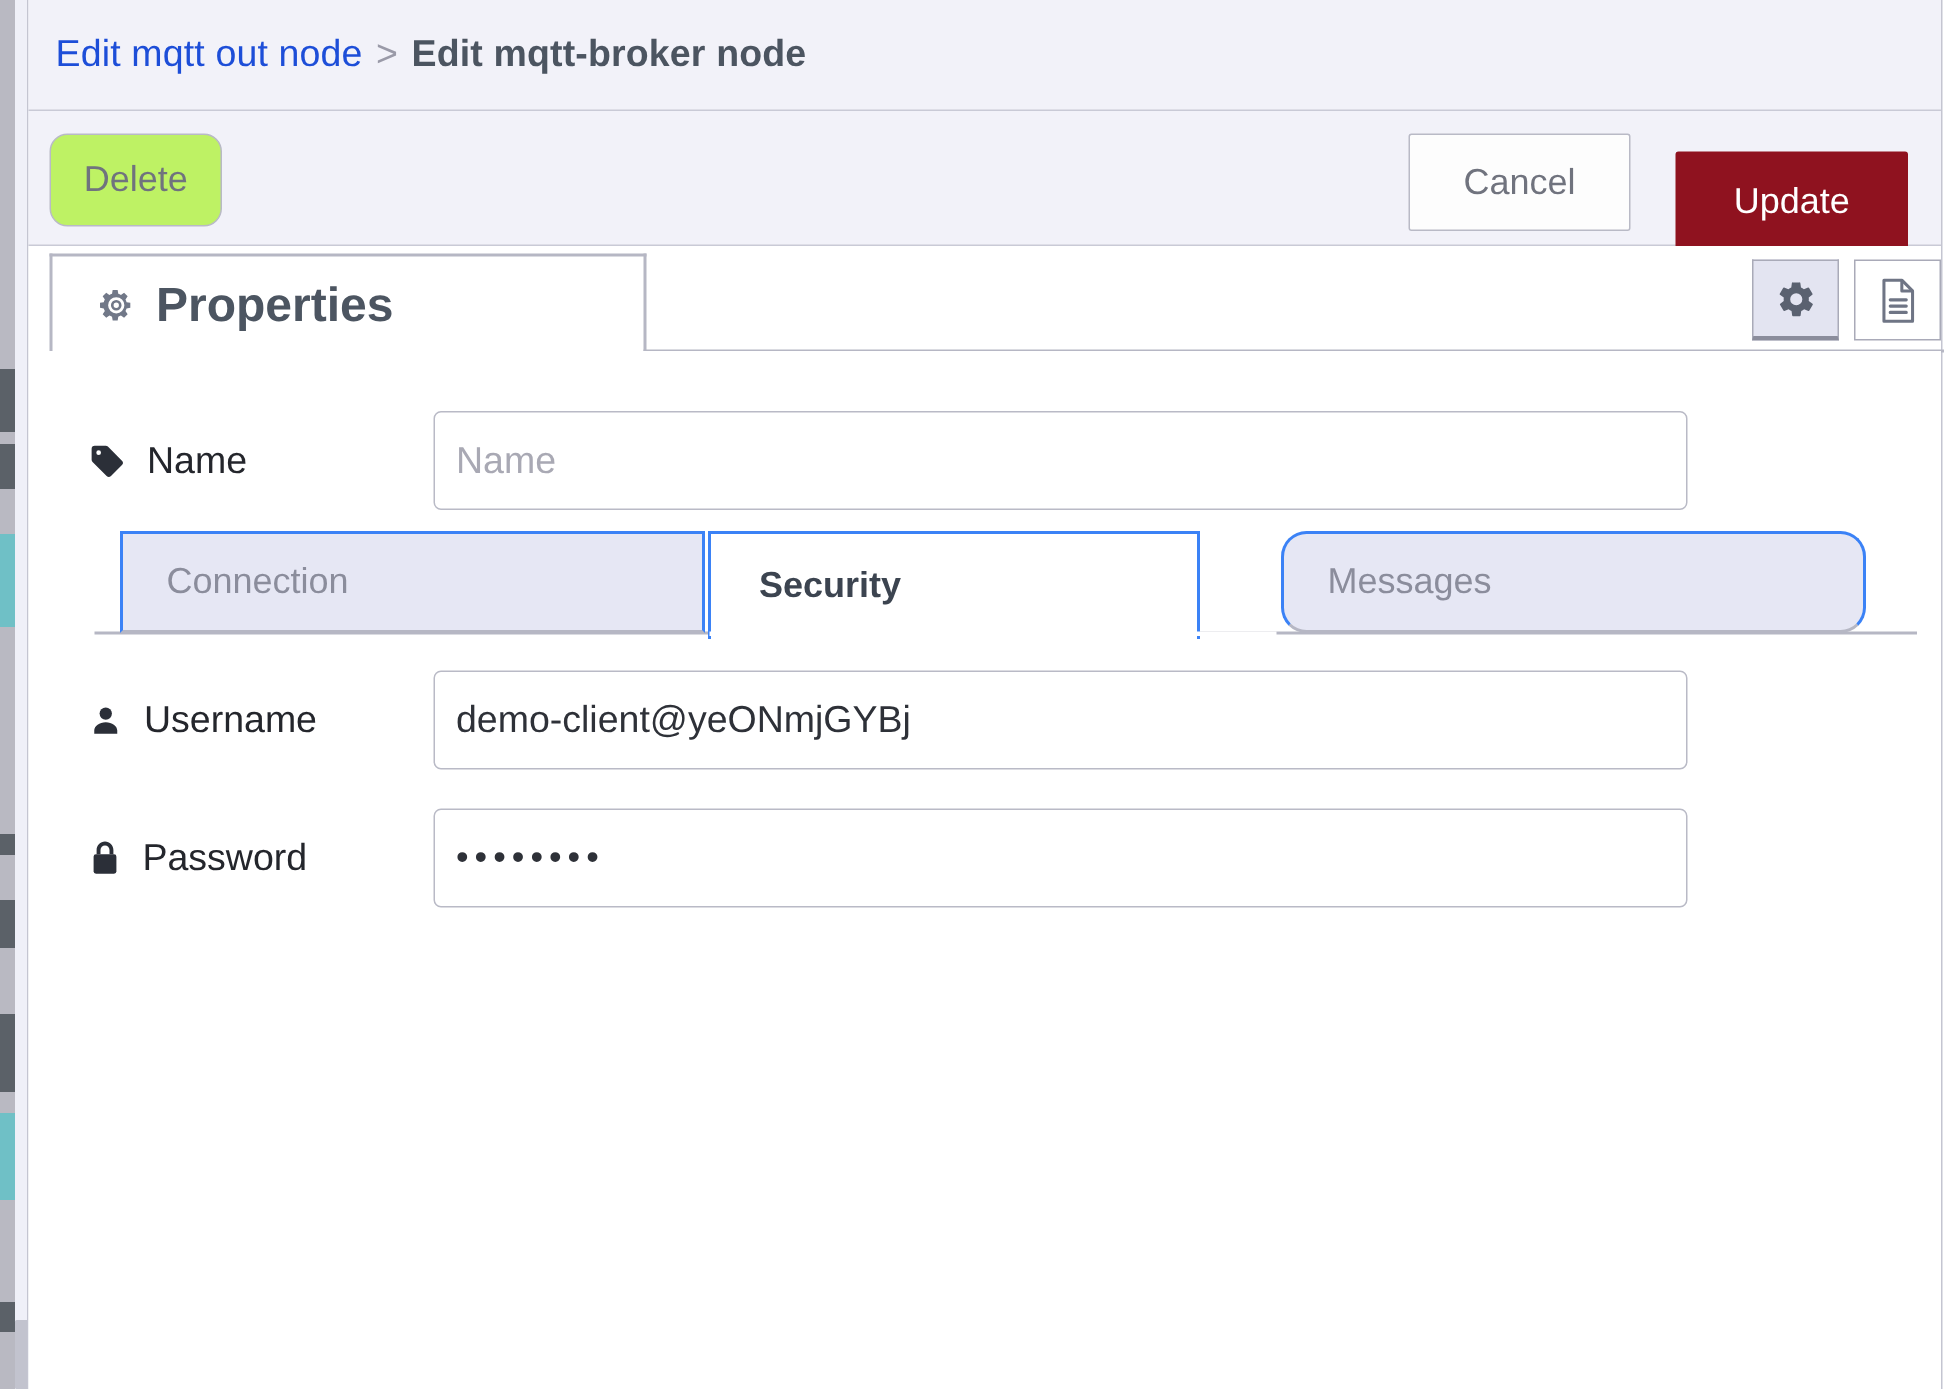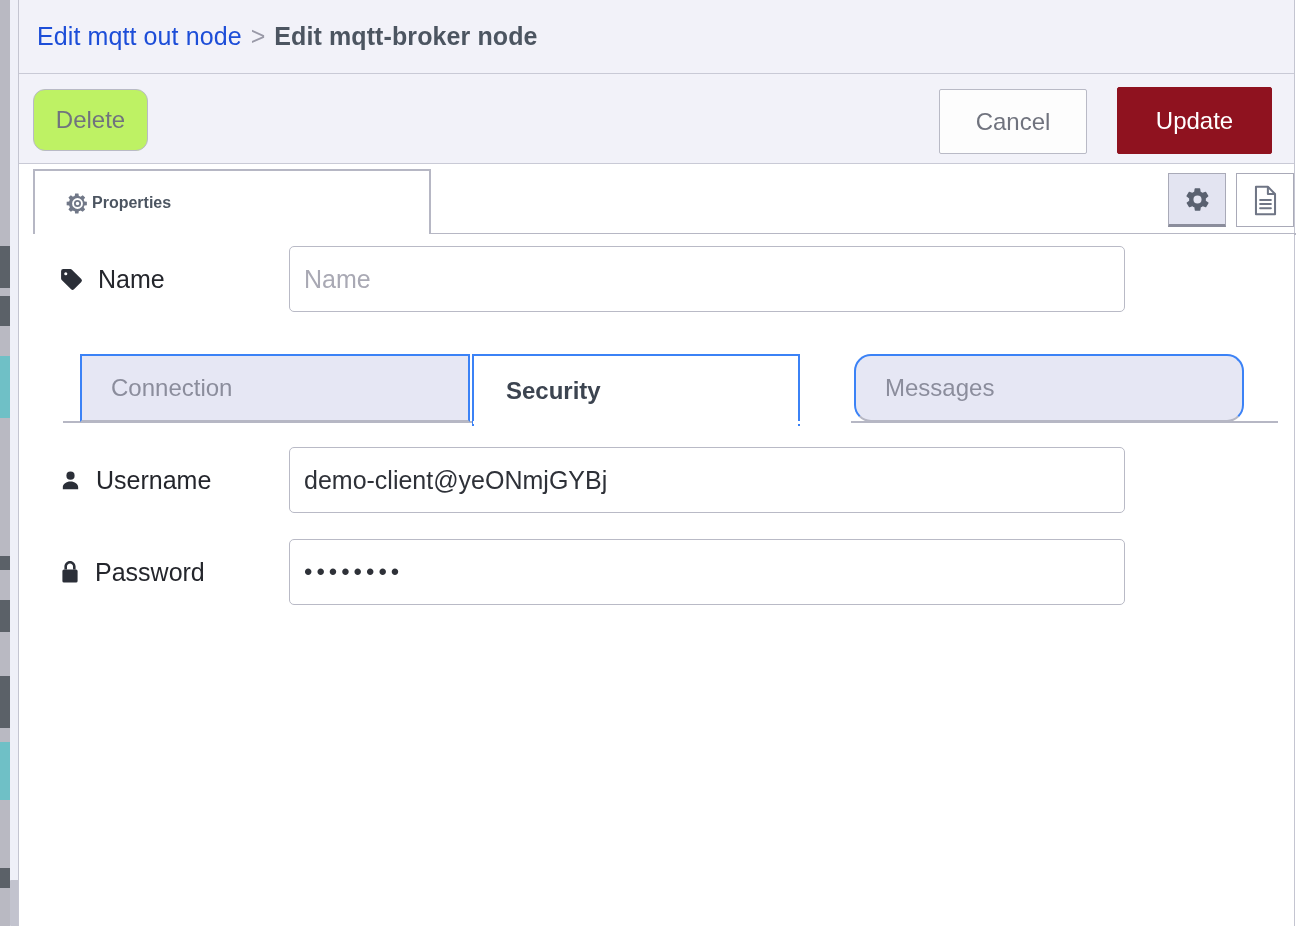--- a/index.html
+++ b/index.html
@@ -119,21 +119,21 @@
   #btn-cancel {
     left: 920px; top: 15px;
     width: 148px; height: 65px;
     background: #fdfdfd;
     border: 1px solid #b9bac6;
     border-radius: 2px;
     font-size: 24px;
     color: #70737e;
   }
   #btn-update {
-    left: 1098px; top: 13px;
+    left: 1098px; top: 27px;
     width: 155px; height: 67px;
     background: #8f121f;
     border: 1px solid #8f121f;
     border-radius: 2px;
     font-size: 24px;
     color: #ffffff;
   }
 
   
   #tabbar {
@@ -148,24 +148,24 @@
     background: #ffffff;
     border: 2px solid #b6b7c4;
     border-bottom: none;
     box-sizing: border-box;
     display: flex;
     align-items: center;
     padding-left: 30px;
     cursor: pointer;
   }
   #tab-properties .tab-label {
-    font-size: 16px;
+    font-size: 32px;
     font-weight: bold;
     color: #4c5561;
-    margin-left: 2px;
+    margin-left: 14px;
   }
   #tabbar-underline {
     position: absolute;
     left: 410px; top: 69px;
     width: 867px; height: 2px;
     background: #b6b7c4;
   }
 
   .toolbtn {
     position: absolute;
@@ -216,21 +216,21 @@
     border-radius: 5px;
     background: #ffffff;
     font-family: "Liberation Sans", sans-serif;
     font-size: 25px;
     color: #2e3138;
     padding: 0 14px;
     outline: none;
   }
   .text-input::placeholder { color: #a9a9b4; }
 
-  #row-name { left: 40px; top: 12px; }
+  #row-name { left: 40px; top: 40px; }
   #input-name { width: 836px; height: 66px; }
 
   #row-username { left: 40px; top: 213px; }
   #input-username { width: 836px; height: 66px; }
 
   #row-password { left: 40px; top: 305px; }
   #input-password {
     width: 836px; height: 66px;
     letter-spacing: 4px;
     font-size: 24px;

